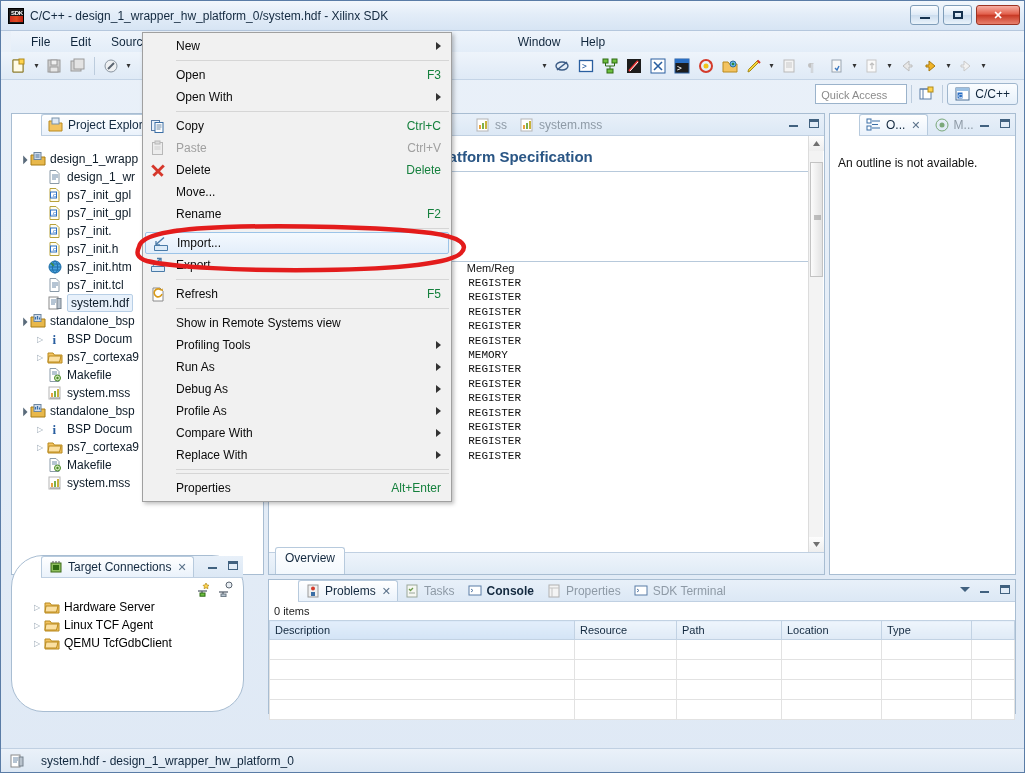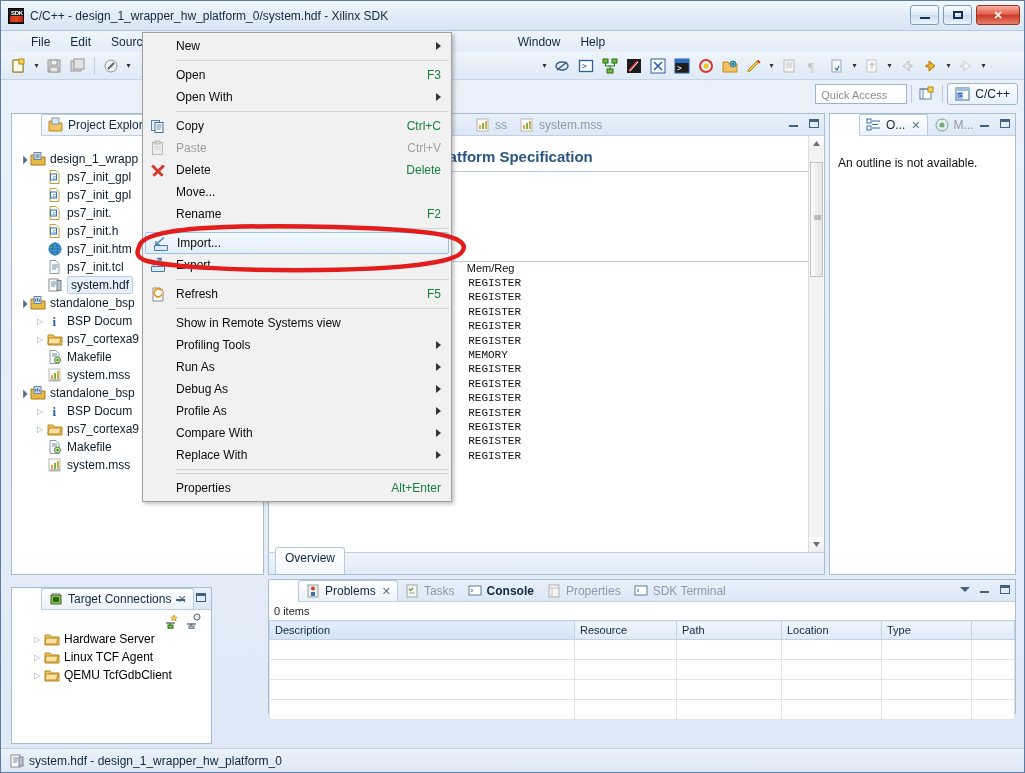--- a/index.html
+++ b/index.html
@@ -137,21 +137,21 @@
   .tree-row.sel { }
   .tree-row.sel .lbl {
     background: #e8f1fb; border: 1px solid #b8cfe6; padding: 0 3px; border-radius: 2px;
   }
   .twisty { width: 14px; text-align: center; color: #5a6b7b; font-size: 8px; flex: 0 0 14px;}
   .indent { flex: 0 0 auto; }
   .ticon { width: 16px; height: 16px; margin-right: 4px; flex: 0 0 16px; }
   .lbl { line-height: 16px; }
 
   
-  #target-connections { left: 10px; top: 586px; width: 201px; height: 157px; }
+  #target-connections { left: 10px; top: 554px; width: 233px; height: 157px; border-radius: 32px; }
   .tc-toolbar { height: 20px; display:flex; justify-content:flex-end; align-items:center; gap:6px;
                 padding-right: 10px; padding-top: 2px; }
 
   
   #editor-area { left: 267px; top: 112px; width: 557px; height: 462px; background:#fff; }
   .editor-tabbar {
     height: 22px; display: flex; align-items: flex-end; position: relative;
     background: linear-gradient(180deg,#e8f0f9 0%,#dce8f5 100%);
     border-bottom: 1px solid #c0d0e2;
   }
@@ -211,21 +211,21 @@
   }
   .prob-table th.sorted { background: linear-gradient(180deg,#e3eefb 0%,#d3e4f6 100%); }
   .prob-table td { border: 1px solid #e2e2e2; height: 20px; }
   .prob-grid { background: #fff; }
 
   
   .statusbar {
     position: absolute; left: 0; bottom: 0; width: 1023px; height: 24px;
     background: linear-gradient(180deg,#eaf1f9 0%,#dde8f4 100%);
     border-top: 1px solid #c0d0e2;
-    display: flex; align-items: center; padding-left: 8px; gap: 4px;
+    display: flex; align-items: center; padding-left: 8px; gap: 16px;
     font-size: 12px; color: #10263c;
   }
 
   
   #context-menu {
     position: absolute; left: 141px; top: 31px; width: 310px;
     background: #f1f1f1; border: 1px solid #a0a0a0;
     box-shadow: 2px 2px 4px rgba(0,0,0,0.25);
     padding: 2px 0;
     z-index: 50;
@@ -479,20 +479,31 @@
           <span class="indent" style="width: 0px;"></span>
           <span class="twisty" style="color: rgb(90, 107, 123); transform: rotate(-45deg);">◢</span>
           <span class="ticon">
             <svg class="ico" viewBox="0 0 16 16">
               <path d="M1 4h5l1.5 2H15v8H1z" fill="#e8b84b" stroke="#a87c14"></path>
               <rect x="4" y="1.5" width="7" height="7" fill="#cfdced" stroke="#6d86a0"></rect>
               <rect x="5.5" y="3" width="4" height="4" fill="#8fa8c4"></rect>
             </svg>
           </span>
           <span class="lbl">design_1_wrapp</span>
+        </div>
+        <div class="tree-row">
+          <span class="indent" style="width: 17px;"></span>
+          <span class="twisty"></span>
+          <span class="ticon">
+            <svg class="ico" viewBox="0 0 16 16">
+              <path d="M3 1.5h6l3 3v10H3z" fill="#fff" stroke="#8a9aa8"></path>
+              <path d="M5 6h6M5 8h6M5 10h4" stroke="#6c8aa8"></path>
+            </svg>
+          </span>
+          <span class="lbl">design_1_wr</span>
         </div>
         <div class="tree-row">
           <span class="indent" style="width: 17px;"></span>
           <span class="twisty"></span>
           <span class="ticon">
             <svg class="ico" viewBox="0 0 16 16">
               <path d="M3 1.5h6l3 3v10H3z" fill="#fffdf0" stroke="#b8a23c"></path>
               <rect x="3.5" y="5" width="6" height="6" fill="#fff" stroke="#2a6fc4"></rect>
               <text x="4.3" y="10" font-size="6" fill="#2a6fc4" font-family="sans-serif">.c</text>
             </svg>

